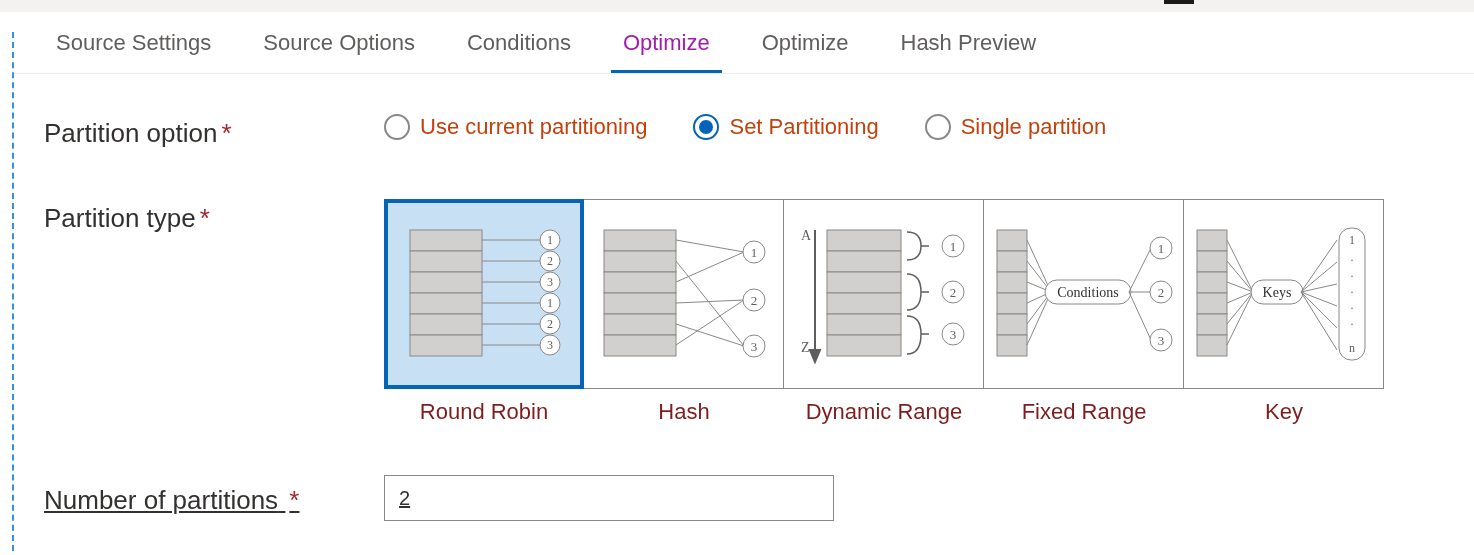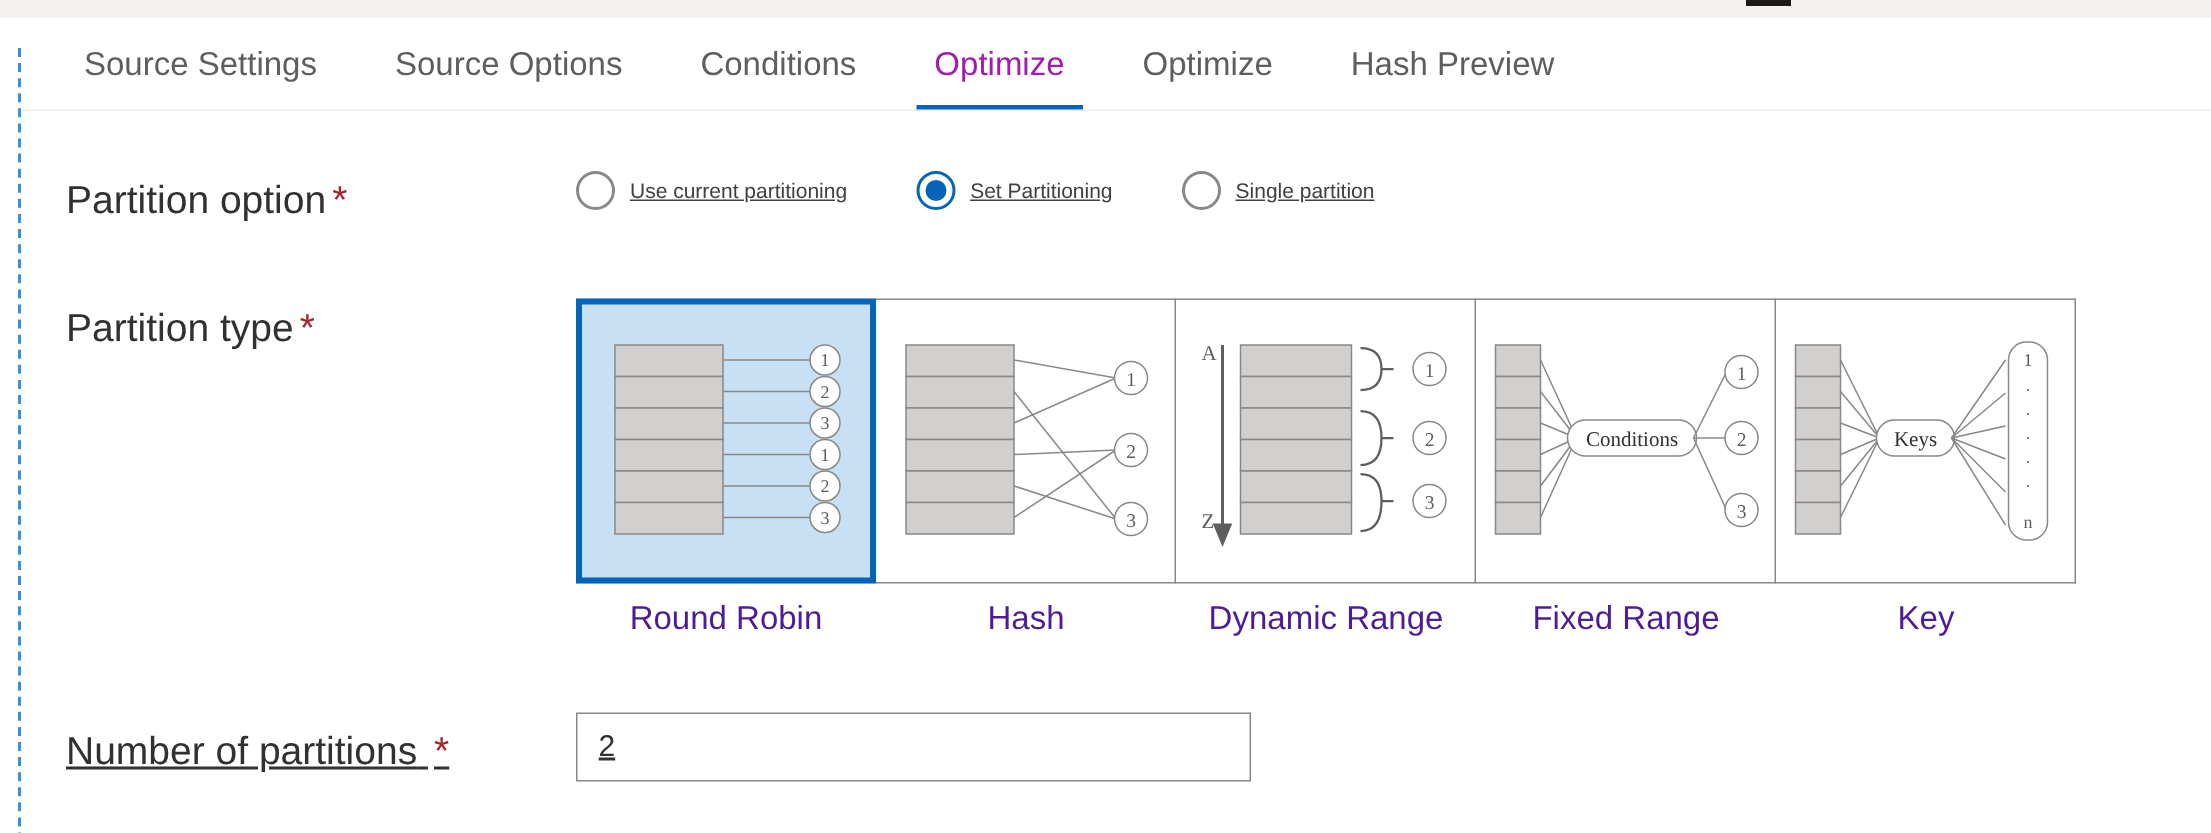--- a/index.html
+++ b/index.html
@@ -97,23 +97,22 @@
     border-color: #0364b8;
   }
   .radio.checked .radio-circle::after {
     content: "";
     width: 14px;
     height: 14px;
     background: #0364b8;
     border-radius: 50%;
   }
   .radio-label {
-    font-size: 14px;
-    color: #404040;
-    text-decoration: underline;
+    font-size: 22px;
+    color: #c2410c;
   }
   .tilegrid {
     display: flex;
   }
   .tile-wrap {
     display: flex;
     flex-direction: column;
     align-items: center;
   }
   .tile {
@@ -125,21 +124,21 @@
     align-items: center;
     justify-content: center;
     cursor: pointer;
   }
   .tile.selected {
     border: 4px solid #0364b8;
     background: #c7e0f4;
   }
   .tile-label {
     font-size: 22px;
-    color: #4c1d95;
+    color: #7f1d1d;
     margin-top: 10px;
   }
   .num-input {
     width: 450px;
     height: 46px;
     border: 1px solid #8a8886;
     font-size: 20px;
     padding: 0 14px;
     color: #323130;
     outline: none;

